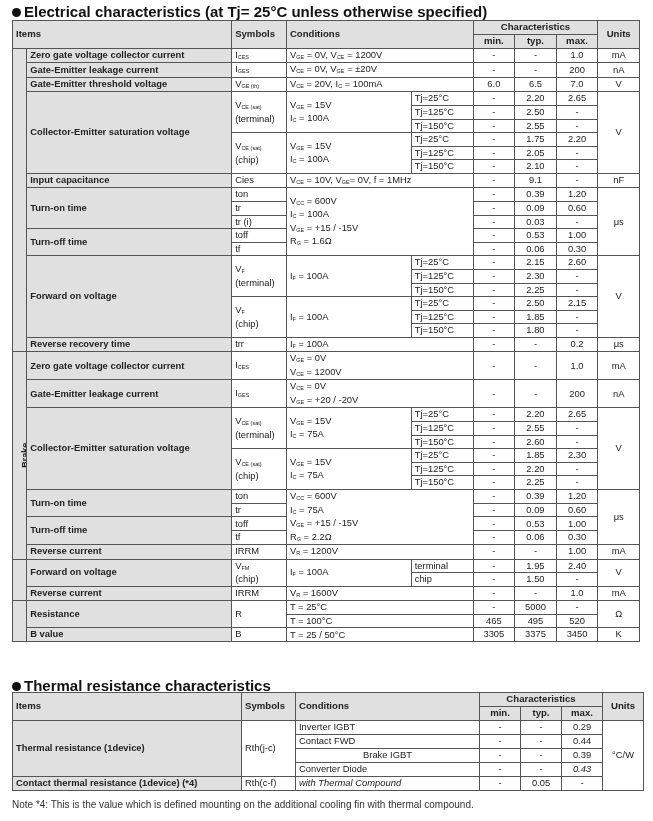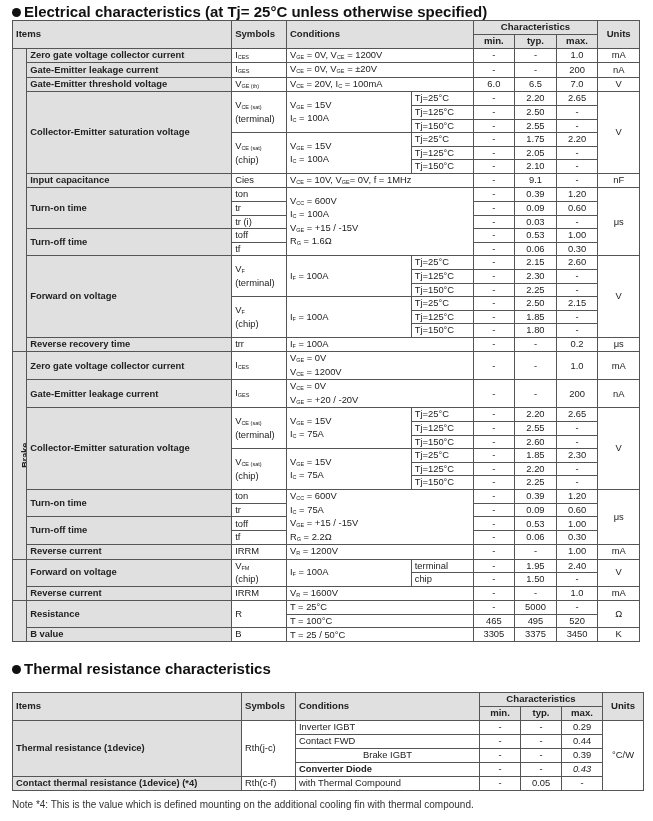--- a/index.html
+++ b/index.html
@@ -362,21 +362,21 @@
         <td class="sym">B</td>
         <td class="cond ml" colspan="2">T = 25 / 50°C</td>
         <td class="num">3305</td>
         <td class="num">3375</td>
         <td class="num">3450</td>
         <td class="unit">K</td>
       </tr>
     </tbody>
 </table>
 
-<div class="section-title" style="top:660px"><span class="bullet"></span><span>Thermal resistance characteristics</span></div>
+<div class="section-title" style="top:677px"><span class="bullet"></span><span>Thermal resistance characteristics</span></div>
 
 <table id="t2">
   <colgroup>
     <col style="width:229px">
       <col style="width:54px">
       <col style="width:184px">
       <col style="width:41px">
       <col style="width:41px">
       <col style="width:41px">
       <col style="width:41px">
@@ -409,29 +409,29 @@
         <td class="num" style="height: 13px;">-</td>
         <td class="num" style="height: 13px;">0.44</td>
       </tr>
       <tr>
         <td class="cond" style="height: 13px; text-align: center;">Brake IGBT</td>
         <td class="num" style="height: 13px;">-</td>
         <td class="num" style="height: 13px;">-</td>
         <td class="num" style="height: 13px;">0.39</td>
       </tr>
       <tr>
-        <td class="cond" style="height: 13px; font-weight: bold;">Converter Diode</td>
+        <td class="cond" style="height: 13px;">Converter Diode</td>
         <td class="num" style="height: 13px;">-</td>
         <td class="num" style="height: 13px;">-</td>
         <td class="num" style="height: 13px; font-style: italic;">0.43</td>
       </tr>
       <tr>
         <td class="item" style="height: 13px;">Contact thermal resistance (1device) (*4)</td>
         <td class="sym" style="height: 13px;">Rth(c-f)</td>
-        <td class="cond" style="height: 13px;">with Thermal Compound</td>
+        <td class="cond" style="height: 13px; font-style: italic;">with Thermal Compound</td>
         <td class="num" style="height: 13px;">-</td>
         <td class="num" style="height: 13px;">0.05</td>
         <td class="num" style="height: 13px;">-</td>
       </tr>
     </tbody>
 </table>
 
 <div class="note">Note *4: This is the value which is defined mounting on the additional cooling fin with thermal compound.</div>
 
 </body></html>

